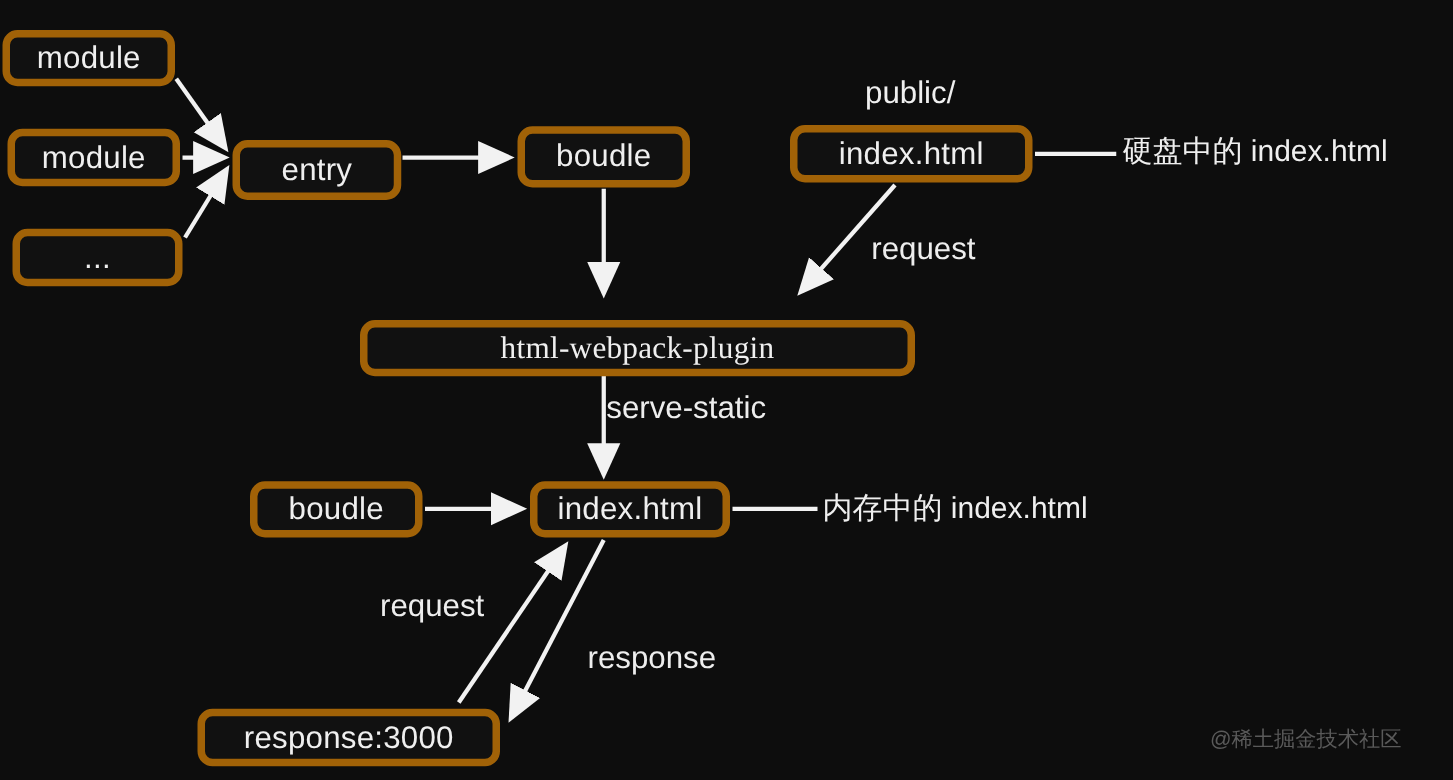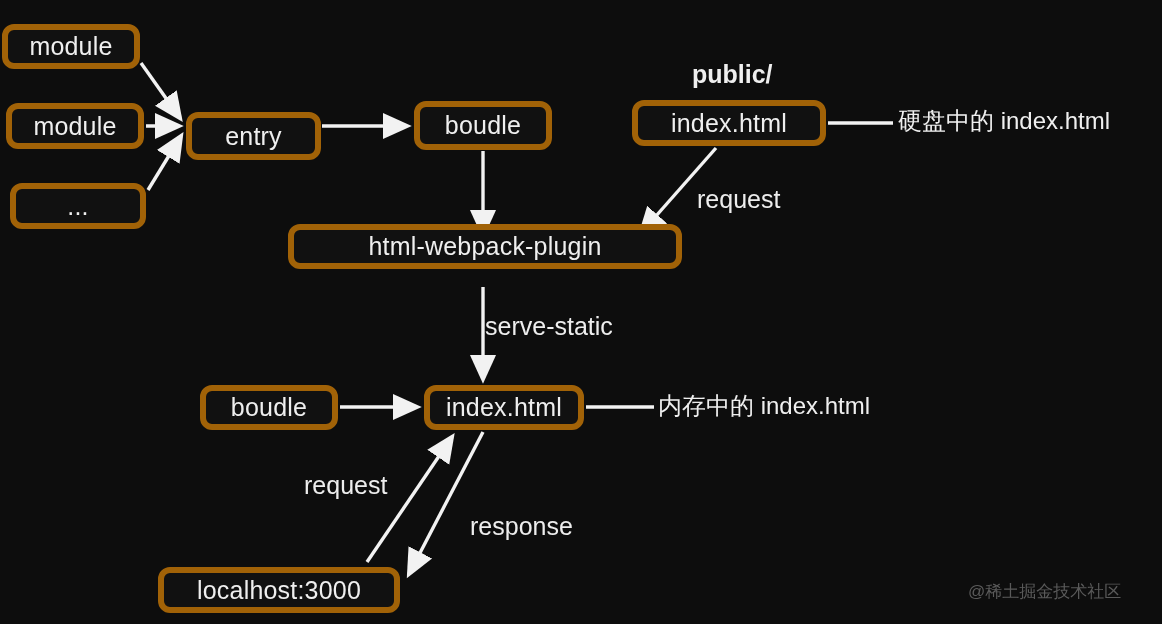--- a/index.html
+++ b/index.html
@@ -123,45 +123,45 @@
   </div>
 
   <div class="node" style="left:414px; top:101px; width:138px; height:49px;">
     <span>boudle</span>
   </div>
 
   <div class="node" style="left:632px; top:100px; width:194px; height:46px;">
     <span>index.html</span>
   </div>
 
-  <div class="node" style="left:288px; top:224px; width:394px; height:45px;">
+  <div class="node" style="left:288px; top:256px; width:444px; height:45px;font-family:Liberation Serif, serif;">
     <span>html-webpack-plugin</span>
   </div>
 
   <div class="node" style="left:200px; top:385px; width:138px; height:45px;">
     <span>boudle</span>
   </div>
 
   <div class="node" style="left:424px; top:385px; width:160px; height:45px;">
     <span>index.html</span>
   </div>
 
   <div class="node" style="left:158px; top:567px; width:242px; height:46px;">
-    <span>localhost:3000</span>
+    <span>response:3000</span>
   </div>
 
   <div class="edge-label" style="left:697px; top:185px;">request</div>
 
   <div class="edge-label" style="left:485px; top:312px;">serve-static</div>
 
   <div class="edge-label" style="left:304px; top:471px;">request</div>
 
   <div class="edge-label" style="left:470px; top:512px;">response</div>
 
-  <div class="annot" style="left:692px; top:60px;font-weight:bold;">public/</div>
+  <div class="annot" style="left:692px; top:60px;">public/</div>
 
   <div class="caption" style="left:898px; top:105px;">硬盘中的 index.html</div>
 
   <div class="caption" style="left:658px; top:390px;">内存中的 index.html</div>
 
   <div class="watermark" style="left:968px; top:580px;">@稀土掘金技术社区</div>
 
 </div>
 
 </body></html>

